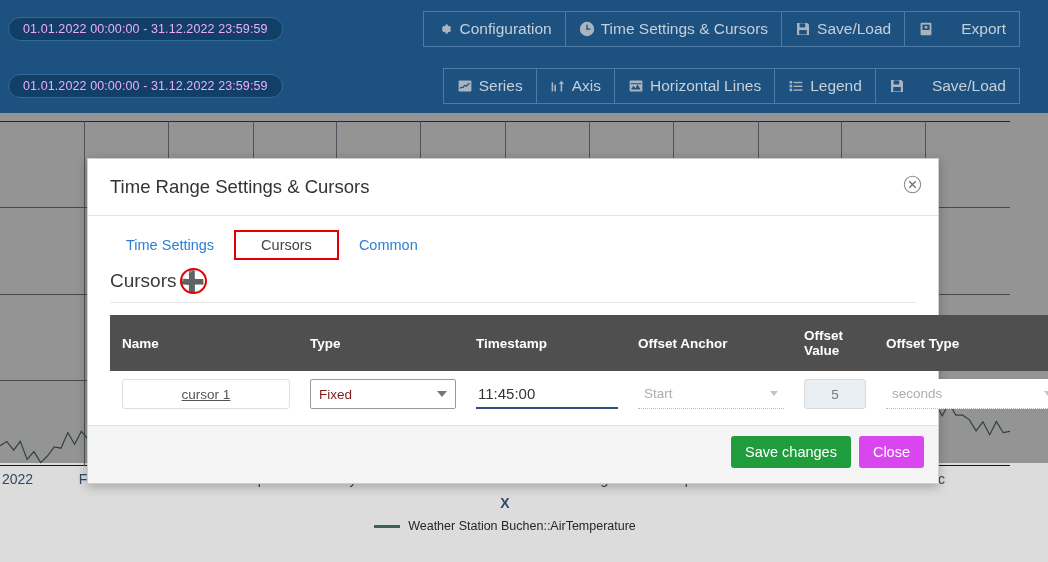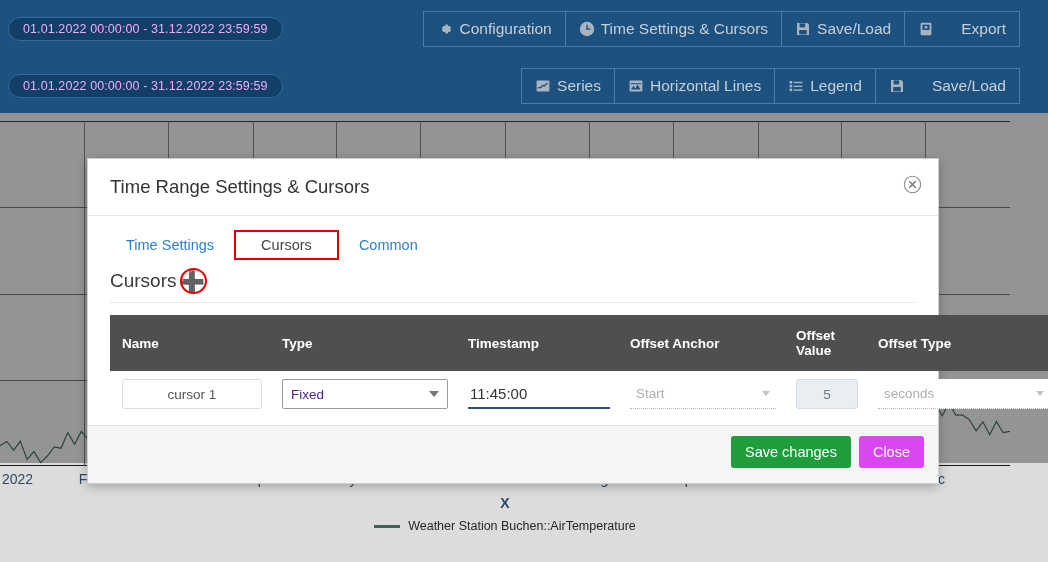--- a/index.html
+++ b/index.html
@@ -173,30 +173,31 @@
   th.c-ts { width: 152px; }
   th.c-anchor { width: 158px; }
   th.c-oval { width: 70px; }
   th.c-otype { width: 130px; }
   th.c-del { width: 40px; }
 
   table.cursors tbody td { padding: 8px 10px; vertical-align: middle; }
   table.cursors tbody td.first { padding-left: 12px; }
 
   .inp-name {
-    width: 140px; height: 30px;
+    width: 168px; height: 30px;
     border: 1px solid #dedede; border-radius: 3px;
     background: #fff; color: #555;
     font-size: 13.5px; text-align: center;
     font-family: "Liberation Sans", sans-serif;
+    text-decoration: underline;
   }
   .sel {
-    width: 166px; height: 30px;
+    width: 146px; height: 30px;
     border: 1px solid #9a9a9a; border-radius: 2px;
-    background: #fff; color: #4c1d95;
+    background: #fff; color: #7f1d1d;
     font-size: 13.5px;
     padding: 12px 8px;
     display: flex; align-items: center; justify-content: space-between;
     cursor: pointer;
   }
   .sel .caret { width: 0; height: 0; border-left: 5px solid transparent; border-right: 5px solid transparent; border-top: 6px solid #777; }
   .sel.disabled {
     border: none; border-bottom: 1px dotted #bbb;
     background: #fff; color: #adadad;
     border-radius: 0; padding: 0 6px;
@@ -350,20 +351,30 @@
       <div class="tbtn">
         <span class="ico">
           <svg viewBox="0 0 16 16">
               <rect x="1.6" y="2.6" width="12.8" height="10.8" rx="1"></rect>
               <path d="M3 10.6c1.4-3 2.4.8 3.8-2.2 1.3-2.8 2.2 1.4 3.6-1.4 0.6-1.2 1.2-.6 2.2-1.8" stroke="#1c5180" stroke-width="1.3" fill="none"></path>
             </svg>
         </span>
         <span>Series</span>
       </div>
 
+      <div class="tbtn">
+        <span class="ico">
+          <svg viewBox="0 0 16 16">
+              <rect x="1.6" y="4.4" width="1.6" height="9"></rect>
+              <rect x="4.4" y="6.8" width="1.6" height="6.6"></rect>
+              <path d="M11.4 2.4l2.6 3.6h-1.8v7.4h-1.6V6h-1.8z"></path>
+            </svg>
+        </span>
+        <span>Axis</span>
+      </div>
 
       <div class="tbtn">
         <span class="ico">
           <svg viewBox="0 0 16 16">
               <rect x="1.6" y="2.6" width="12.8" height="10.8" rx="1"></rect>
               <path d="M3 11.4l2.4-3.6 2 2.4 2.2-3.8 3 5z" fill="#1c5180"></path>
               <rect x="2.6" y="5.2" width="10.8" height="1" fill="#1c5180"></rect>
             </svg>
         </span>
         <span>Horizontal Lines</span>

